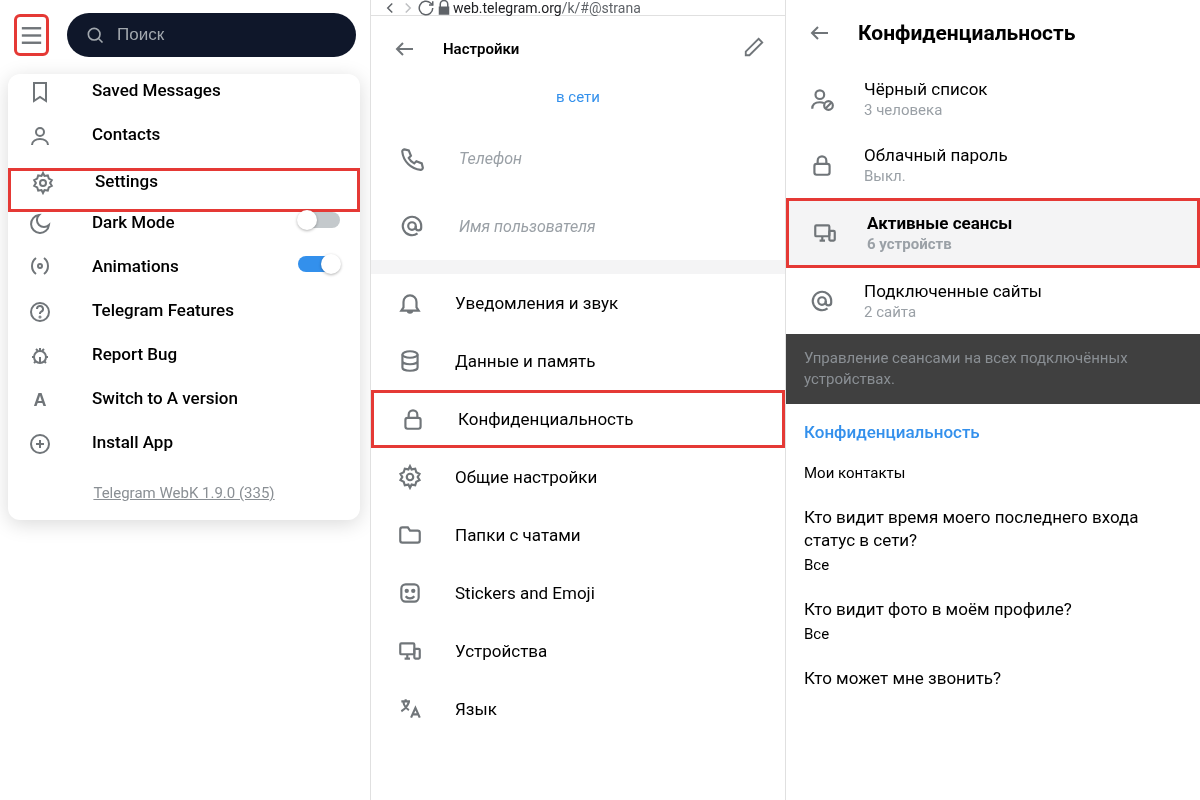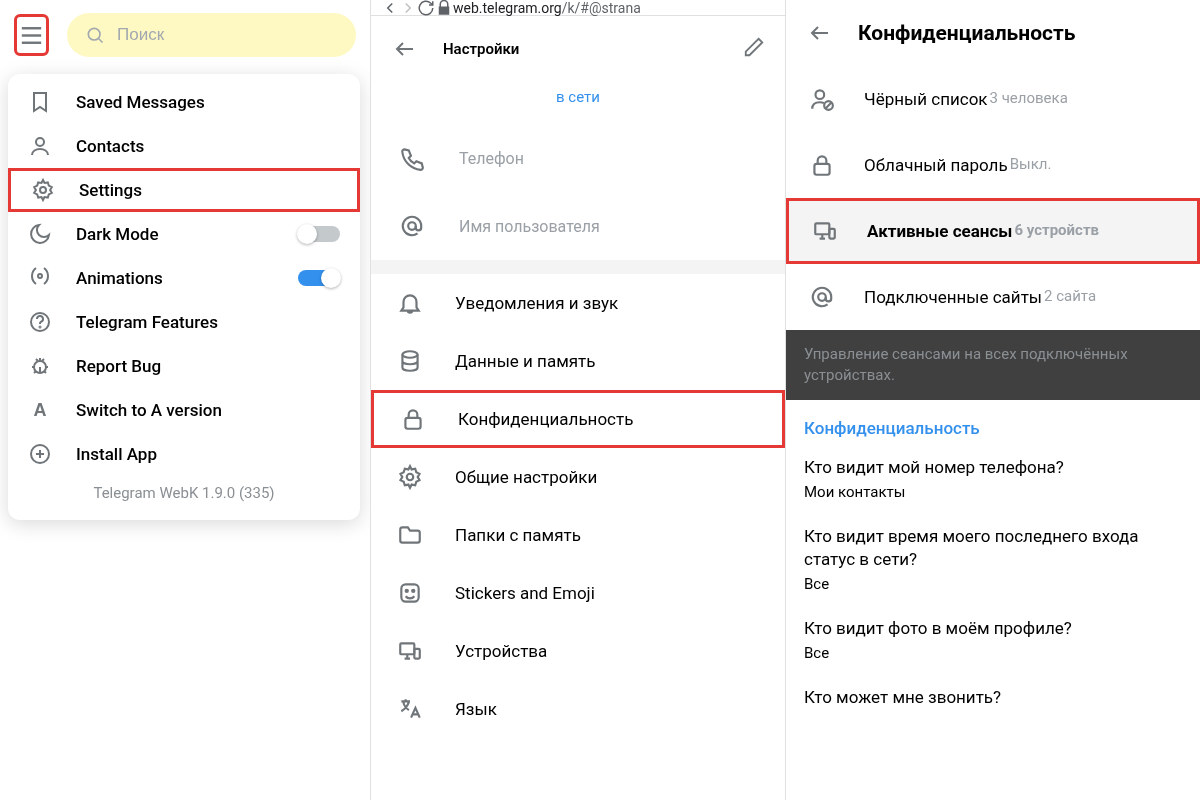--- a/index.html
+++ b/index.html
@@ -8,66 +8,66 @@
 .panel-left { width: 370px; position: relative; }
 .panel-mid { width: 415px; border-left: 1px solid #e0e0e0; }
 .panel-right { width: 415px; border-left: 1px solid #e0e0e0; }
 
 
 .highlight { border: 3px solid #e53935 !important; }
 
 
 .search-bar { height: 70px; display: flex; align-items: center; padding: 10px 14px; gap: 18px; }
 .hamburger { width: 42px; height: 42px; display: flex; align-items: center; justify-content: center; border-radius: 6px; cursor: pointer; color: #707579; }
-.search-input-wrap { flex: 1; background: #fef9c3; border-radius: 22px; height: 44px; display: flex; align-items: center; padding: 0 18px; gap: 12px; color: #a2a8ae; }
+.search-input-wrap { flex: 1; background: #0f172a; border-radius: 22px; height: 44px; display: flex; align-items: center; padding: 0 18px; gap: 12px; color: #a2a8ae; }
 .search-input { border: 0; background: transparent; font-size: 17px; color: #707579; outline: none; flex: 1; }
 .search-input::placeholder { color: #a2a8ae; }
 
 .menu-dropdown { margin: 4px 10px 0 8px; background: #fff; border-radius: 12px; box-shadow: 0 4px 20px rgba(0,0,0,0.15); padding: 6px 0; }
-.menu-item { display: flex; align-items: center; height: 44px; padding: 0 20px; gap: 24px; font-size: 17px; font-weight: 500; color: #000; cursor: pointer; }
+.menu-item { display: flex; align-items: flex-start; height: 44px; padding: 0 20px; gap: 40px; font-size: 17px; font-weight: 500; color: #000; cursor: pointer; }
 .menu-icon { width: 24px; height: 24px; display: flex; align-items: center; justify-content: center; color: #707579; }
 .menu-icon svg { width: 24px; height: 24px; }
 .toggle { margin-left: auto; width: 42px; height: 16px; border-radius: 10px; position: relative; }
 .toggle-off { background: #c4c9cc; }
 .toggle-on { background: #3390ec; }
 .toggle-knob { position: absolute; width: 20px; height: 20px; background: #fff; border-radius: 50%; top: -2px; box-shadow: 0 1px 3px rgba(0,0,0,0.3); }
 .toggle-off .toggle-knob { left: -1px; }
 .toggle-on .toggle-knob { right: -1px; background: #fff; }
-.version { text-align: center; font-size: 15px; color: #8a8f94; padding: 8px 0 12px; }
+.version { text-align: center; font-size: 15px; color: #8a8f94; padding: 8px 0 12px; text-decoration: underline; }
 
 
 .browser-bar { height: 16px; display: flex; align-items: center; padding: 0 10px; gap: 0; border-bottom: 1px solid #e0e0e0; color: #5f6368; font-size: 14px; }
 .browser-bar svg { width: 18px; height: 18px; }
 .url { color: #5f6368; font-size: 14px; white-space: nowrap; overflow: hidden; }
 .url .domain { color: #202124; }
 
 .settings-header { height: 66px; display: flex; align-items: center; padding: 0 20px; gap: 24px; }
 .back-btn { width: 28px; height: 28px; display: flex; align-items: center; justify-content: center; color: #707579; cursor: pointer; }
 .settings-title { font-size: 15px; font-weight: 600; }
 .edit-btn { margin-left: auto; color: #707579; cursor: pointer; }
 
 .status-line { text-align: center; color: #3390ec; font-size: 15px; padding: 6px 0 18px; }
 
-.field-row { display: flex; align-items: center; height: 68px; padding: 0 28px; gap: 34px; cursor: pointer; }
+.field-row { display: flex; align-items: center; height: 68px; padding: 0 28px; gap: 34px; cursor: pointer; font-style: italic; }
 .field-icon { width: 26px; height: 26px; display: flex; align-items: center; justify-content: center; color: #707579; }
 .field-icon svg { width: 26px; height: 26px; }
 .field-label { font-size: 16px; color: #9aa0a6; }
 
 .gap { height: 14px; background: #f4f4f5; }
 
 .setting-row { display: flex; align-items: center; height: 58px; padding: 0 26px; gap: 32px; cursor: pointer; font-size: 17px; color: #000; }
 
 
 .priv-header { height: 66px; display: flex; align-items: center; padding: 0 20px; gap: 24px; }
 .priv-title { font-size: 21px; font-weight: 700; }
 
 .priv-item { display: flex; align-items: center; padding: 12px 22px; gap: 28px; cursor: pointer; min-height: 66px; }
 .priv-icon { width: 28px; height: 28px; display: flex; align-items: center; justify-content: center; color: #707579; flex-shrink: 0; }
 .priv-icon svg { width: 26px; height: 26px; }
-.priv-text { display: flex; flex-direction: row; gap: 2px; }
+.priv-text { display: flex; flex-direction: column; gap: 2px; }
 .priv-label { font-size: 17px; color: #000; }
 .priv-sub { font-size: 15px; color: #9aa0a6; }
 
 .info-text { background: #404040; padding: 14px 18px; font-size: 15px; color: #8a8f94; line-height: 1.4; }
 
 .section-title { color: #3390ec; font-size: 17px; font-weight: 500; padding: 18px 18px 8px; }
 
 .priv-q { padding: 10px 18px 14px; cursor: pointer; }
 .priv-q-label { font-size: 17px; color: #000; line-height: 1.35; }
 .priv-q-val { font-size: 15px; color: #000000; margin-top: 4px; }
@@ -279,21 +279,21 @@
           </svg>
         </span>
     <span>Общие настройки</span>
   </div>
   <div class="setting-row ">
     <span class="field-icon">
           <svg viewBox="0 0 24 24" fill="none" stroke="currentColor" stroke-width="2">
             <path d="M3 7a2 2 0 0 1 2-2h5l2 3h7a2 2 0 0 1 2 2v7a2 2 0 0 1-2 2H5a2 2 0 0 1-2-2V7z"></path>
           </svg>
         </span>
-    <span>Папки с память</span>
+    <span>Папки с чатами</span>
   </div>
   <div class="setting-row ">
     <span class="field-icon">
           <svg viewBox="0 0 24 24" fill="none" stroke="currentColor" stroke-width="2">
             <rect x="4" y="4" width="16" height="16" rx="4"></rect>
             <circle cx="9" cy="10" r="1" fill="currentColor"></circle>
             <circle cx="15" cy="10" r="1" fill="currentColor"></circle>
             <path d="M8 15s1.5 2 4 2 4-2 4-2"></path>
           </svg>
         </span>
@@ -380,21 +380,20 @@
     <span class="priv-text">
       <span class="priv-label">Подключенные сайты</span>
       <span class="priv-sub">2 сайта</span>
     </span>
   </div>
     </div>
   <div class="info-text">Управление сеансами на всех подключённых устройствах.</div>
   <div class="section-title">Конфиденциальность</div>
   <div id="right-questions">
   <div class="priv-q">
-    <div class="priv-q-label">Кто видит мой номер телефона?</div>
     <div class="priv-q-val">Мои контакты</div>
   </div>
   <div class="priv-q">
     <div class="priv-q-label">Кто видит время моего последнего входа статус в сети?</div>
     <div class="priv-q-val">Все</div>
   </div>
   <div class="priv-q">
     <div class="priv-q-label">Кто видит фото в моём профиле?</div>
     <div class="priv-q-val">Все</div>
   </div>

